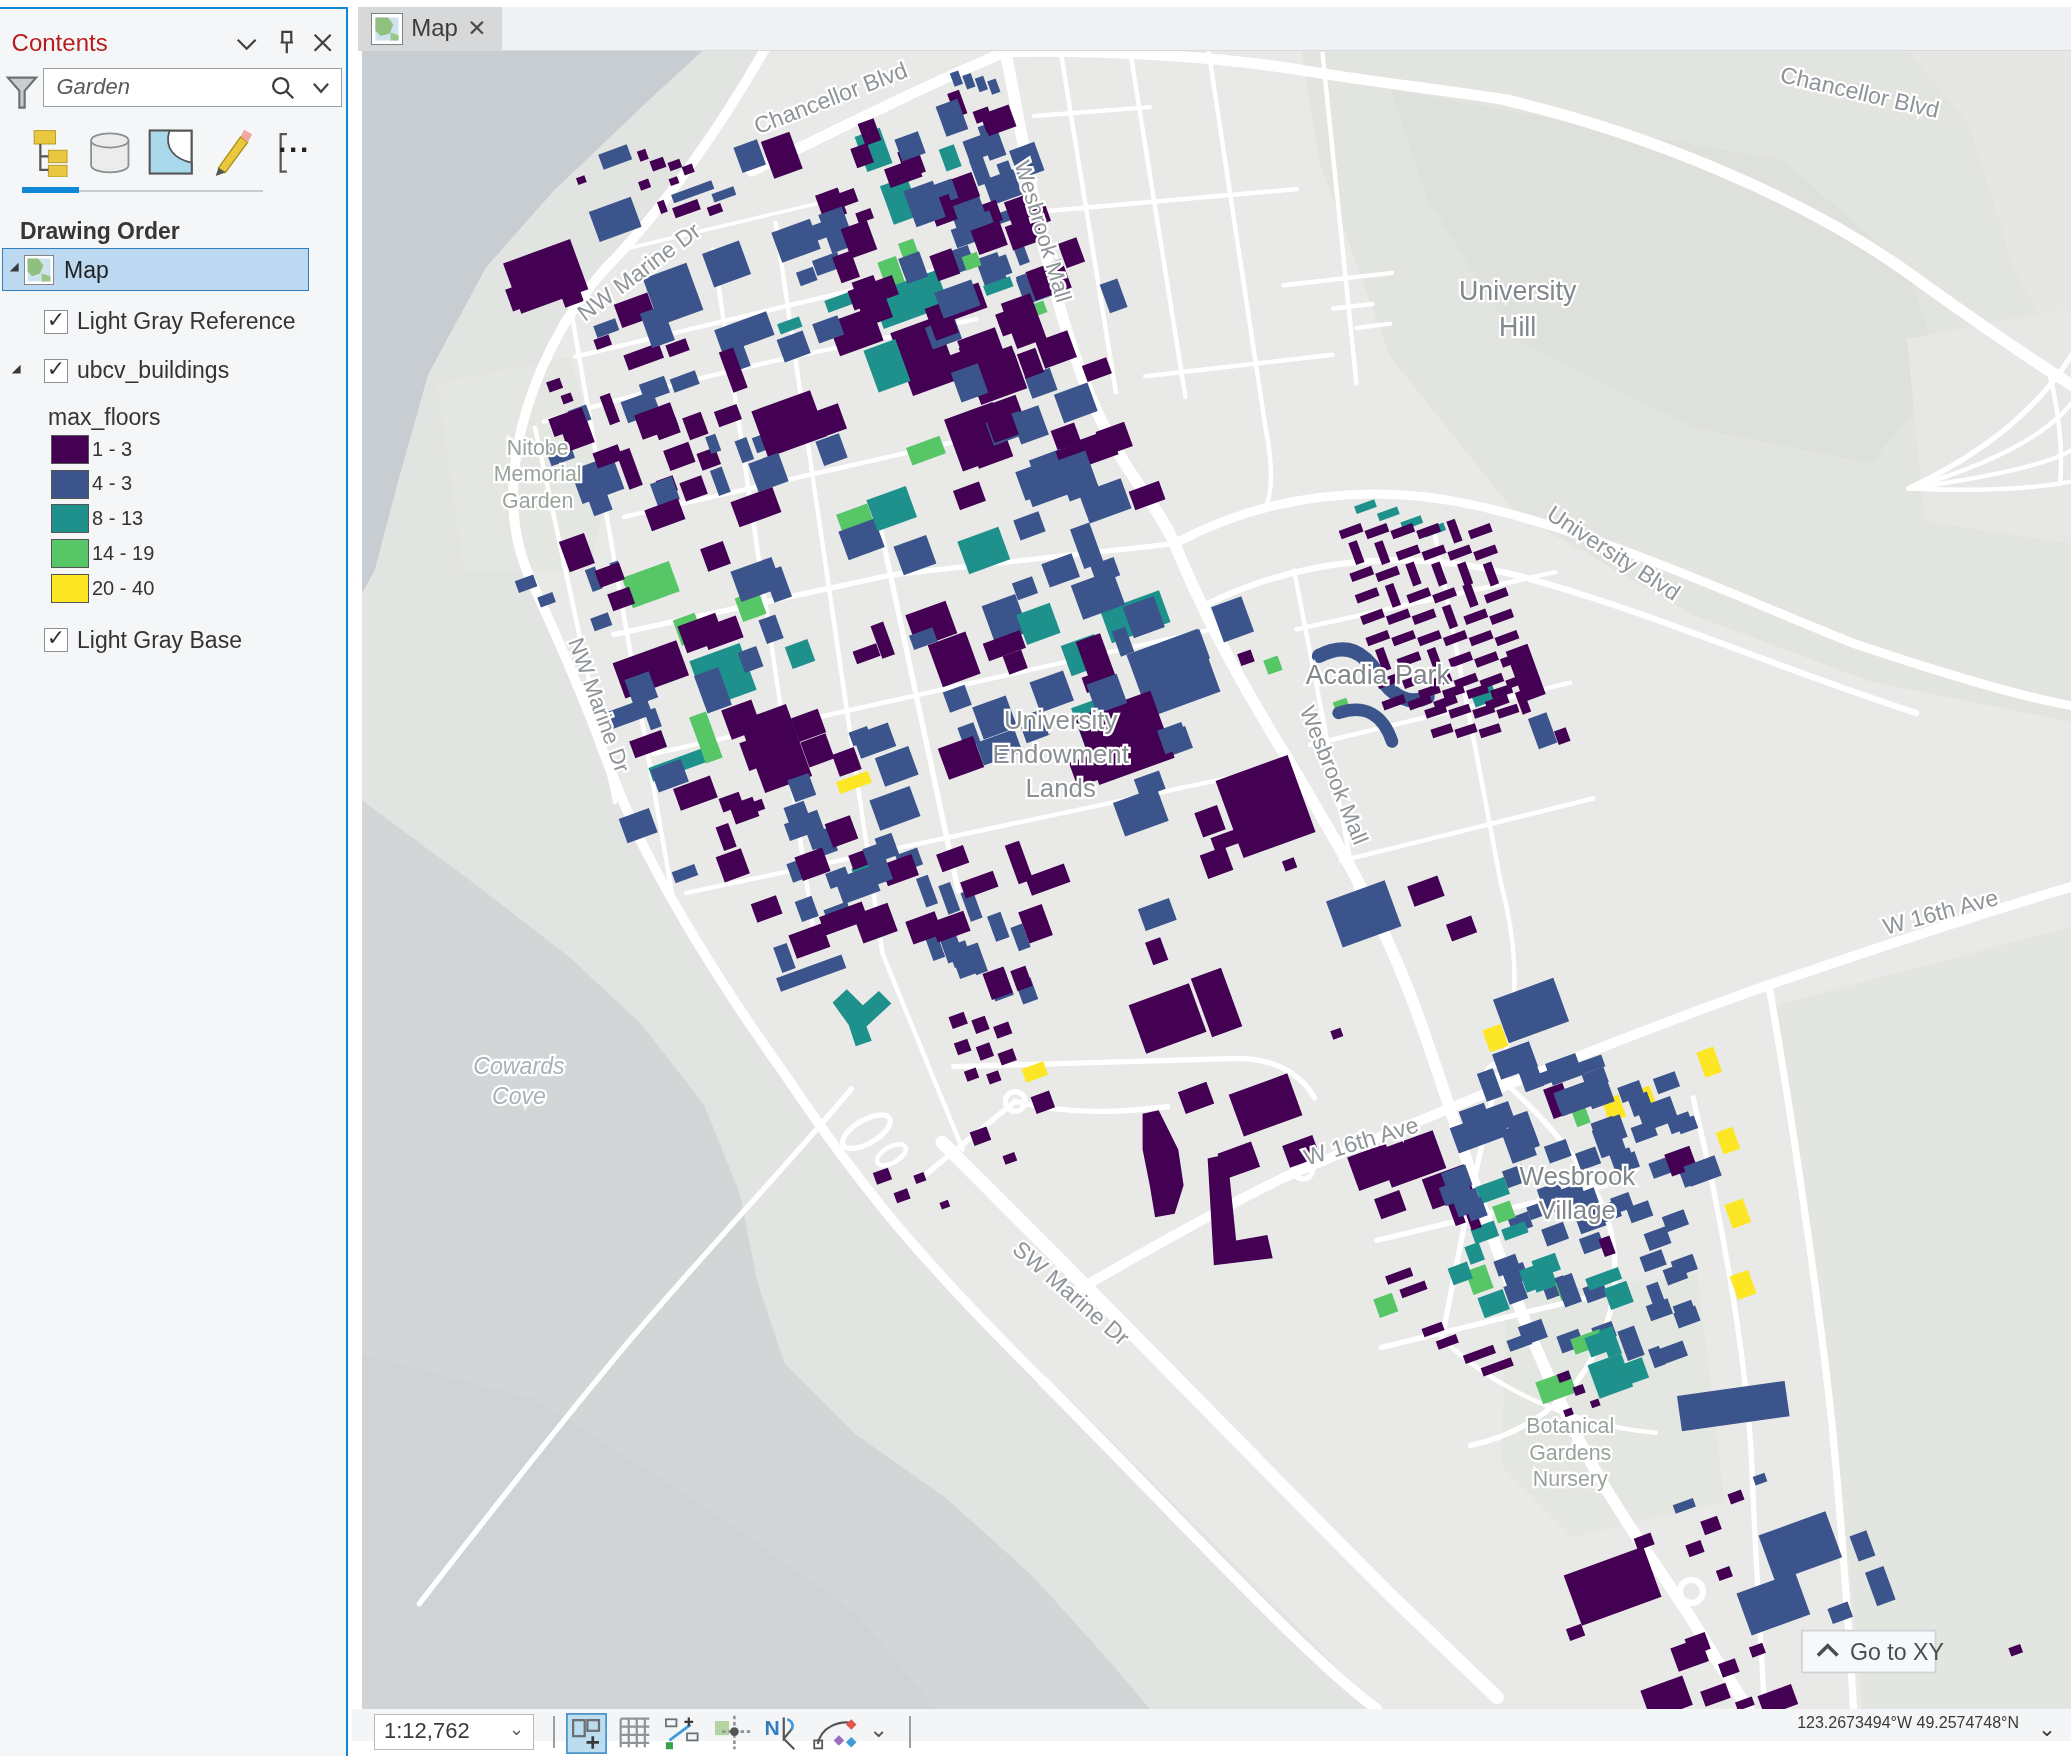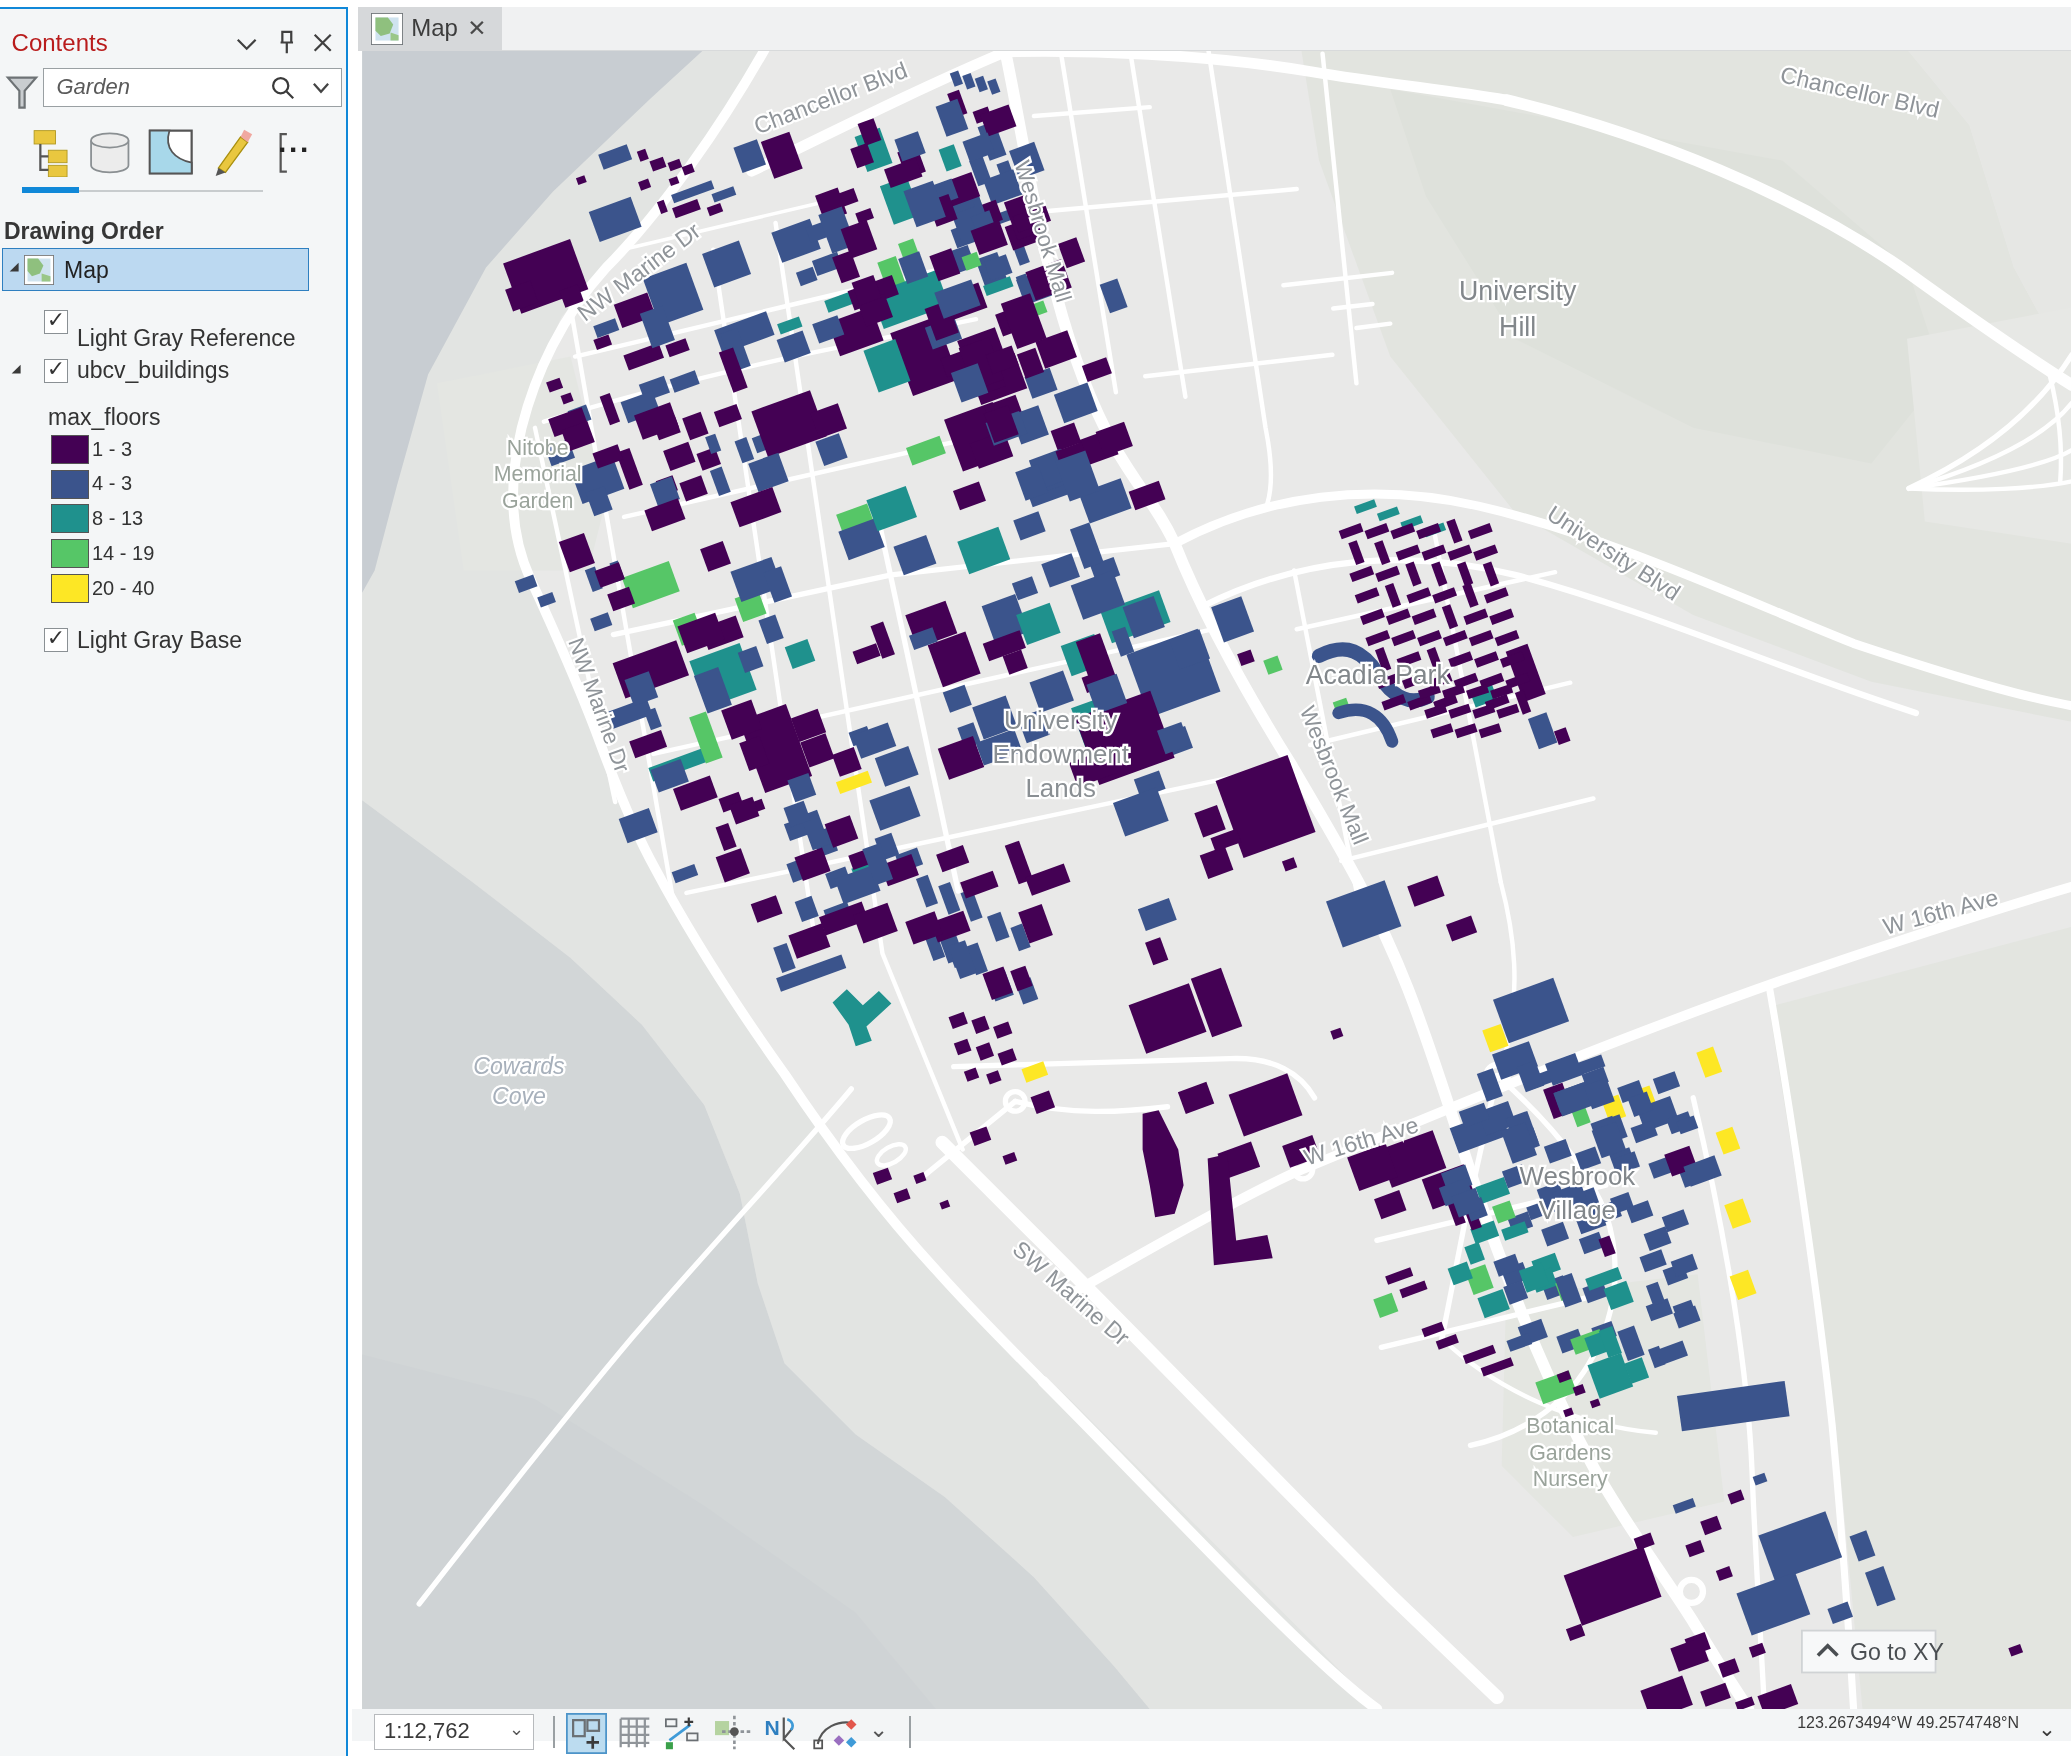--- a/index.html
+++ b/index.html
@@ -1,19 +1,19 @@
 <!DOCTYPE html>
 <html style="font-size:14.3px"><head><meta charset="utf-8"><style>
 *{margin:0;padding:0;box-sizing:border-box}
 body{width:2072px;height:1756px;position:relative;font-family:"Liberation Sans",sans-serif;background:#ffffff;overflow:hidden}
 .panel{position:absolute;left:0;top:7.1px;width:348px;height:1749px;background:#f4f6f7;border-top:2.7px solid #1088d8;border-right:2.7px solid #1088d8}
 .ptitle{position:absolute;left:11.6px;top:19.6px;font-size:24px;color:#b91c1c}
 .searchwrap{position:absolute;left:43px;top:59px;width:299px;height:39px;background:#ffffff;border:1.8px solid #9aa0a3}
 .search{position:absolute;left:12.5px;top:5.3px;font-size:22px;font-style:italic;color:#5a5a5a}
-.drawing{position:absolute;left:4px;top:209px;font-size:23px;font-weight:700;color:#363636}
+.drawing{position:absolute;left:20px;top:209px;font-size:23px;font-weight:700;color:#363636}
 .maprow{position:absolute;left:1.8px;top:239px;width:307px;height:43px;background:#bcd9f1;border:1.8px solid #2e7fc0}
 .row{position:absolute;font-size:23px;color:#333}
 .cb{position:absolute;width:24px;height:24px;background:#fff;border:1.8px solid #8a9094}
 .check{position:absolute;left:1.8px;top:-4.5px;font-size:22px;color:#333}
 .sw{position:absolute;left:51px;width:38px;height:29px;border:0.9px solid #555}
 .lt{position:absolute;left:92px;font-size:20px;color:#333}
 .tabbar{position:absolute;left:352px;top:0px;width:1720px;height:51px;background:#ffffff}
 .tabstrip{position:absolute;left:6.2px;top:7.1px;width:1714px;height:44px;background:#f0f1f2;border-bottom:1.8px solid #d8dadb}
 .tab{position:absolute;left:0px;top:0px;width:144px;height:44px;background:#d6d8da}
 .tabtext{position:absolute;left:53px;top:7.1px;font-size:24px;color:#3c3c3c}
@@ -839,21 +839,21 @@
   <svg style="position:absolute;left:24px;top:246px" width="30" height="30" viewBox="0 0 34 34">
       <rect width="34" height="34" fill="#fff" stroke="#777" stroke-width="2"></rect>
       <rect x="4" y="4" width="26" height="26" fill="#cfe3ef"></rect>
       <path d="M4 4 h12 l6 8 -4 9 -9 3 -5 -6 z" fill="#8fc07e"></path>
       <path d="M20 21 l10 3 v6 h-10 z" fill="#9ac788"></path>
     </svg>
   <div class="row" style="left:64px;top:248px;color:#222">Map</div>
   <div class="cb" style="left:44px;top:301px">
       <div class="check">✓</div>
     </div>
-  <div class="row" style="left:77px;top:316px">Light Gray Reference</div>
+  <div class="row" style="left:77px;top:299px">Light Gray Reference</div>
   <svg style="position:absolute;left:9px;top:353px" width="14.3" height="14.3" viewBox="0 0 16 16">
       <polygon points="13,3 13,13 3,13" fill="#3a3a3a"></polygon>
     </svg>
   <div class="cb" style="left:44px;top:350px">
       <div class="check">✓</div>
     </div>
   <div class="row" style="left:77px;top:348px">ubcv_buildings</div>
   <div class="row" style="left:48px;top:395px">max_floors</div>
   <div class="sw" style="top:426px;background:#440154"></div>
     <div class="lt" style="top:429px">1 - 3</div>

